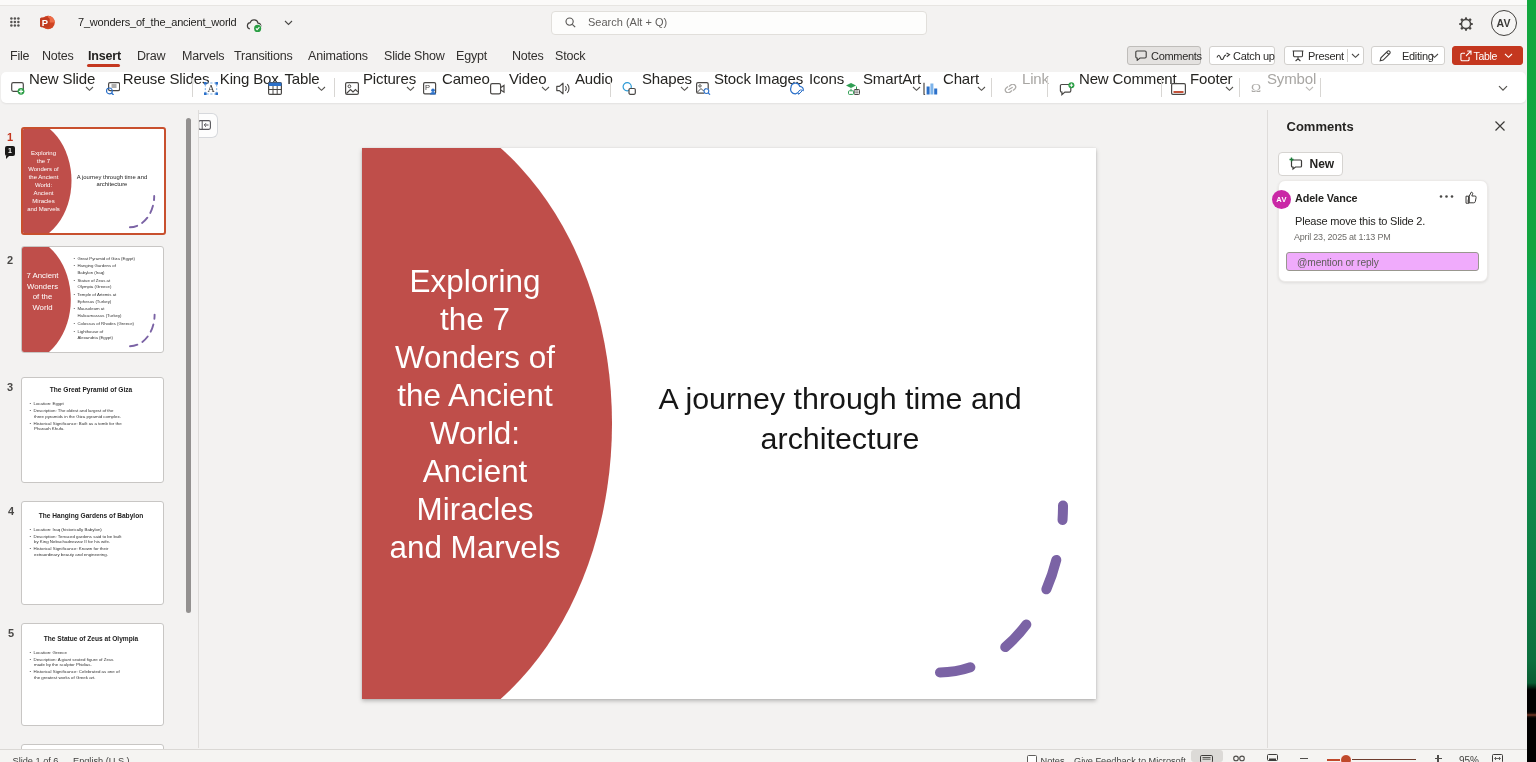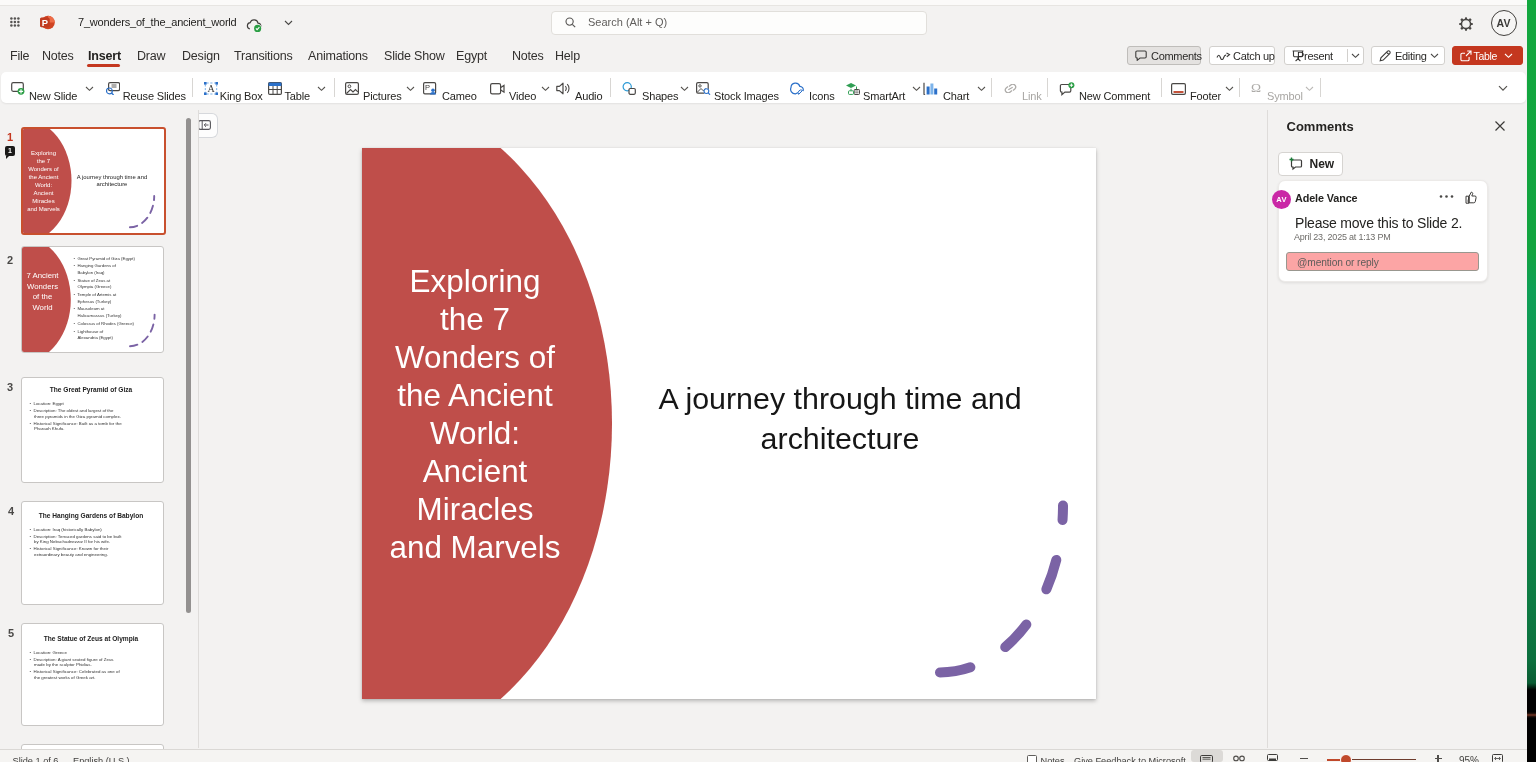--- a/index.html
+++ b/index.html
@@ -12,21 +12,21 @@
 #searchtxt{left:588px;top:16px;font-size:11px;color:#605e5c}
 #title{left:78px;top:16px;font-size:11px;color:#242321;letter-spacing:-0.2px}
 
 .menu{top:48.5px;font-size:12.5px;letter-spacing:-0.2px;color:#32302e}
 .mbold{font-weight:bold;color:#242321}
 #insul{left:87px;top:64px;width:33px;height:2.5px;background:#c4371f;border-radius:2px}
 .btn{top:46.3px;height:16.5px;border-radius:3px;border:1px solid #d2d0cd;background:#fff;font-size:11px;letter-spacing:-0.3px;color:#2b2a28}
 .btn span{position:absolute;top:2.5px;white-space:nowrap}
 
 #ribbon{left:1px;top:71.5px;width:1525px;height:31px;background:#fff;border-radius:5px;box-shadow:0 1px 2px rgba(0,0,0,0.07)}
-.rlab{position:absolute;top:90px;font-size:11px;letter-spacing:-0.15px;color:#262522;white-space:nowrap}
+.rlab{position:absolute;top:70px;font-size:15px;letter-spacing:-0.15px;color:#262522;white-space:nowrap}
 .rlab.dis{color:#a8a6a3}
 .rdiv{position:absolute;top:77.5px;width:1px;height:19px;background:#d8d6d3}
 .chev{position:absolute}
 
 .thumbnum{position:absolute;font-size:11px;color:#4a4947;font-weight:700}
 .thumb{position:absolute;left:20.5px;width:141px;background:#fff;border:1px solid #c8c6c4;border-radius:3px;overflow:hidden}
 .thumb.sel{border:2px solid #c8502e}
 #lscroll{left:185.5px;top:118px;width:5px;height:495px;background:#939190;border-radius:3px}
 #lborder{left:197.5px;top:110px;width:1px;height:638px;background:#dedcda}
 #rborder{left:1266.5px;top:110px;width:1px;height:638px;background:#dedcda}
@@ -34,23 +34,23 @@
 #slide{left:362px;top:147.5px;width:734px;height:551px;background:#fff;box-shadow:0 2px 4px rgba(0,0,0,0.25),0 0 1px rgba(0,0,0,0.12);overflow:hidden}
 #stitle{position:absolute;left:-27px;top:115px;width:280px;text-align:center;font-size:31.4px;line-height:38.1px;color:#fff}
 #ssub{position:absolute;left:294px;top:230.5px;width:368px;text-align:center;font-size:30.4px;line-height:40px;color:#161616}
 
 #cpanel{left:1267.5px;top:110px;width:259px;height:638px}
 #chead{position:absolute;left:19px;top:9px;font-size:13px;font-weight:700;color:#242321}
 #newbtn{position:absolute;left:10px;top:41.5px;width:63px;height:22px;background:#fff;border:1px solid #d6d4d1;border-radius:4px}
 #ccard{position:absolute;left:10.5px;top:70px;width:208px;height:100px;background:#fff;border:1px solid #eceae8;border-radius:7px;box-shadow:0 1px 3px rgba(0,0,0,0.09)}
 #avatar{position:absolute;left:-7px;top:9px;width:19px;height:19px;border-radius:50%;background:#ca28a6;color:#fff;font-size:7.5px;font-weight:700;text-align:center;line-height:19px;letter-spacing:0.2px}
 #cname{position:absolute;left:16px;top:10.5px;font-size:10.8px;letter-spacing:-0.1px;font-weight:700;color:#242321}
-#cbody{position:absolute;left:16px;top:33.5px;font-size:14px;letter-spacing:-0.2px;color:#242321}
+#cbody{position:absolute;left:16px;top:33.5px;font-size:11px;letter-spacing:-0.2px;color:#242321}
 #cdate{position:absolute;left:15px;top:50.5px;font-size:9px;letter-spacing:-0.2px;color:#6e6c69}
-#creply{position:absolute;left:7px;top:71px;width:191px;height:17px;border:1px solid #99978f;border-radius:3px;background:#fca5a5}
+#creply{position:absolute;left:7px;top:71px;width:191px;height:17px;border:1px solid #99978f;border-radius:3px;background:#f0abfc}
 #creply span{position:absolute;left:10px;top:3.5px;font-size:10.2px;letter-spacing:-0.1px;color:#5e5c5a}
 
 #status{left:0;top:748.5px;width:1536px;height:14px;background:#f5f4f2;border-top:1px solid #dad8d5}
 .st{position:absolute;font-size:9.2px;color:#3f3e3c;white-space:nowrap}
 
 #greenbar{left:1526.5px;top:0;width:9.5px;height:762px;background:linear-gradient(to bottom,#13a73f 0px,#12a440 250px,#0fa057 290px,#11914f 430px,#0d7b43 600px,#0c6f3e 660px,#0a5c33 683px,#000 690px,#000 712px,#4a2418 715px,#000 718px,#000 762px)}
 </style></head>
 <body>
 <div class="abs" id="topband"></div>
 <div class="abs" id="searchbox"></div>
@@ -101,27 +101,27 @@
 <rect x="1.6" y="10.4" width="2.4" height="2" rx="0.6" transform="rotate(45 2.8 11.4)"></rect>
 <rect x="10" y="10.4" width="2.4" height="2" rx="0.6" transform="rotate(-45 11.2 11.4)"></rect>
 <circle cx="7" cy="7" r="2" fill="#f3f2f1"></circle>
     </g>
   </svg>
 <div class="abs" style="left:1490.5px;top:9.8px;width:24px;height:24px;border:1.4px solid #413f3c;border-radius:50%;background:#f6f5f4;text-align:center;font-size:10.5px;font-weight:bold;color:#3b3a38;line-height:25px;letter-spacing:0.2px">AV</div>
 <div class="abs menu" style="left:10px">File</div>
 <div class="abs menu" style="left:42px">Notes</div>
 <div class="abs menu mbold" style="left:88px">Insert</div>
 <div class="abs menu" style="left:137px">Draw</div>
-<div class="abs menu" style="left:182px">Design</div>
+<div class="abs menu" style="left:182px">Marvels</div>
 <div class="abs menu" style="left:234px">Transitions</div>
 <div class="abs menu" style="left:308px">Animations</div>
 <div class="abs menu" style="left:384px">Slide Show</div>
 <div class="abs menu" style="left:456px">Egypt</div>
 <div class="abs menu" style="left:512px">Notes</div>
-<div class="abs menu" style="left:555px">Help</div>
+<div class="abs menu" style="left:555px">Stock</div>
 <div class="abs" id="insul"></div>
 <div class="abs btn" style="left:1127px;width:72px;background:#e4e2e0;border-color:#bfbdba">
 <svg class="ic" style="left:7px;top:3px" width="12" height="11" viewBox="0 0 12 11">
       <path d="M2 1 h8 a1.2 1.2 0 0 1 1.2 1.2 v4.6 a1.2 1.2 0 0 1 -1.2 1.2 h-5 l-2.8 2.3 v-2.3 h-0.2 a1.2 1.2 0 0 1 -1.2 -1.2 v-4.6 a1.2 1.2 0 0 1 1.2 -1.2 z" fill="none" stroke="#3d3c3a" stroke-width="1.1"></path>
     </svg>
 <span style="left:23px">Comments</span>
   </div>
 <div class="abs btn" style="left:1209px;width:64px">
 <svg class="ic" style="left:6px;top:5px" width="15" height="8" viewBox="0 0 15 8">
       <path d="M1 5.5 q1.8 -4.5 3.4 0 q1.6 4.5 3.3 0 q1 -2.8 2.5 -2.3" fill="none" stroke="#3d3c3a" stroke-width="1.15"></path>
@@ -129,31 +129,31 @@
     </svg>
 <span style="left:23px">Catch up</span>
   </div>
 <div class="abs btn" style="left:1284px;width:78px">
 <svg class="ic" style="left:7px;top:3px" width="12" height="12" viewBox="0 0 12 12">
       <g fill="none" stroke="#3d3c3a" stroke-width="1.1">
         <path d="M0.6 1 h10.8 M1.5 1 v4.4 a1.4 1.4 0 0 0 1.4 1.4 h6.2 a1.4 1.4 0 0 0 1.4 -1.4 v-4.4"></path>
         <path d="M6 6.8 v2 M3.6 11 l2.4 -2.2 l2.4 2.2"></path>
       </g>
     </svg>
-<span style="left:12px">Present</span>
+<span style="left:23px">Present</span>
     <div style="position:absolute;left:62px;top:1.5px;width:1px;height:13px;background:#d2d0cd"></div>
 <svg class="ic" style="left:66px;top:6px" width="9" height="6" viewBox="0 0 9 6">
       <path d="M1 1 L4.5 4.3 L8 1" fill="none" stroke="#494846" stroke-width="1.1"></path>
     </svg>
   </div>
 <div class="abs btn" style="left:1371px;width:72px">
 <svg class="ic" style="left:7px;top:3px" width="12" height="12" viewBox="0 0 12 12">
       <path d="M1.2 10.8 l0.7 -3 l6.5 -6.5 a1.55 1.55 0 0 1 2.3 2.3 l-6.5 6.5 z M7.5 2.2 l2.3 2.3" fill="none" stroke="#3d3c3a" stroke-width="1.1"></path>
     </svg>
-<span style="left:23px">Editing</span>
+<span style="left:30px">Editing</span>
 <svg class="ic" style="left:58px;top:6px" width="9" height="6" viewBox="0 0 9 6">
       <path d="M1 1 L4.5 4.3 L8 1" fill="none" stroke="#494846" stroke-width="1.1"></path>
     </svg>
   </div>
 <div class="abs btn" style="left:1452px;width:69px;background:#c4371f;border-color:#c4371f">
 <svg class="ic" style="left:7px;top:3px" width="12" height="12" viewBox="0 0 12 12">
       <g fill="none" stroke="#fff" stroke-width="1.1">
         <path d="M5 3.2 h-2.8 a1.3 1.3 0 0 0 -1.3 1.3 v5 a1.3 1.3 0 0 0 1.3 1.3 h5.6 a1.3 1.3 0 0 0 1.3 -1.3 v-2.6"></path>
         <path d="M7.2 1 h3.8 v3.8 M10.8 1.2 L6 6"></path>
       </g>

